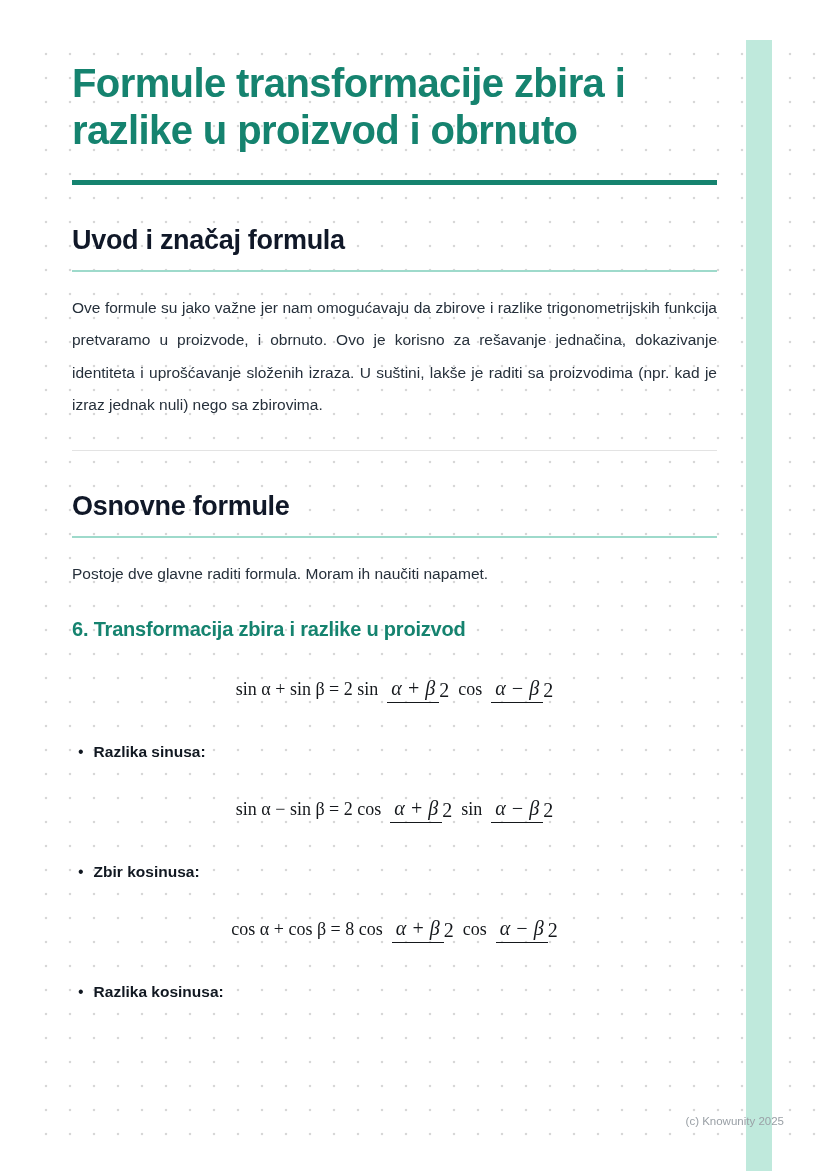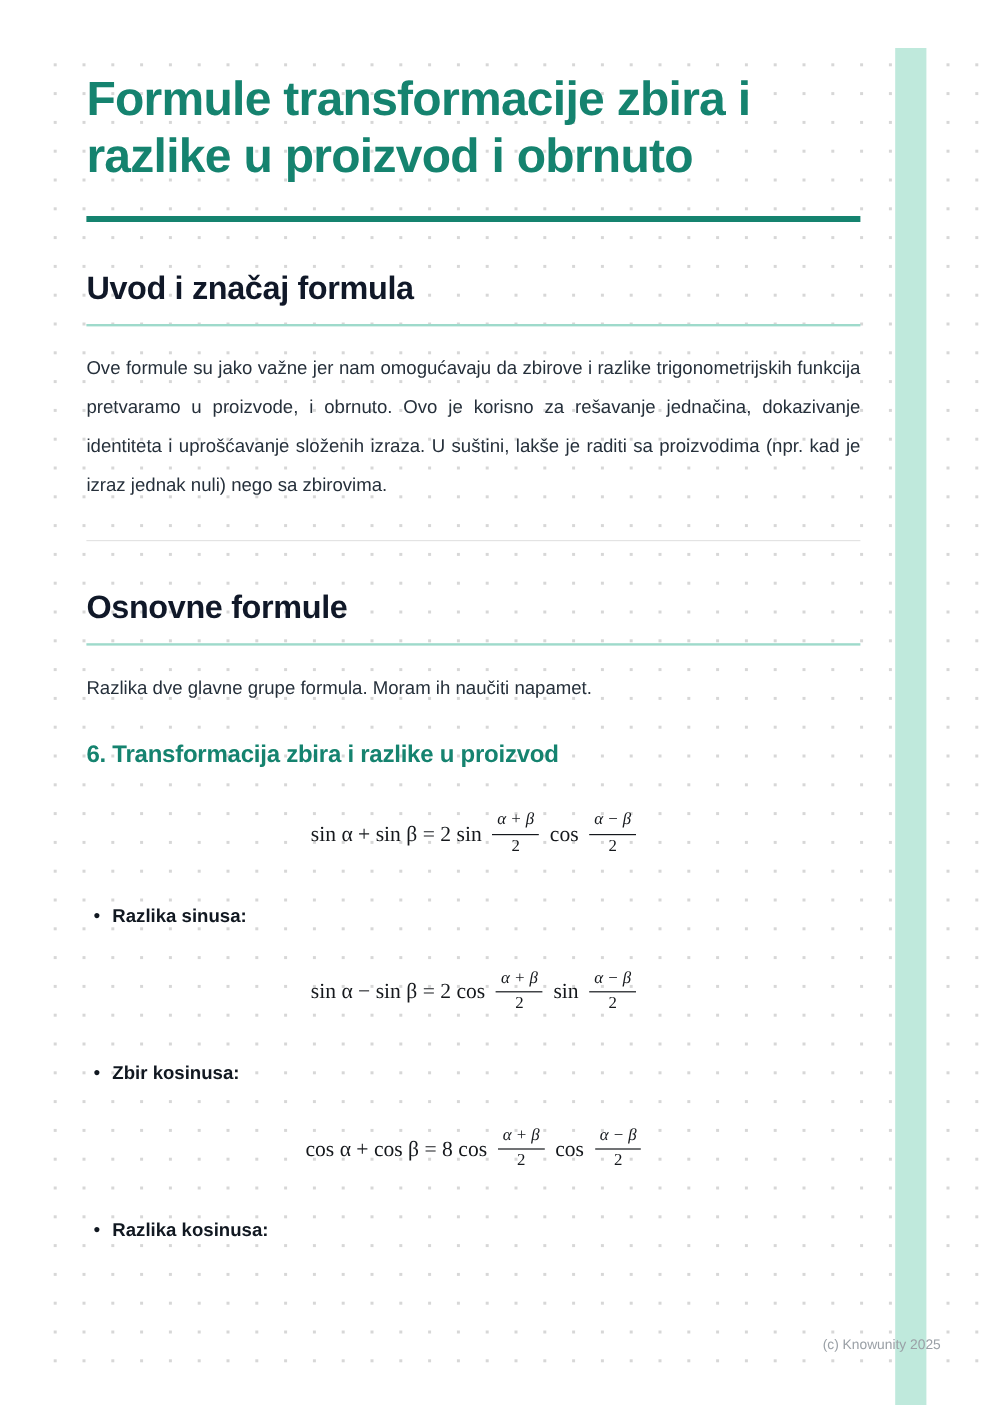--- a/index.html
+++ b/index.html
@@ -63,22 +63,22 @@
   .bullet::before{content:"•";font-size:16px;line-height:1;color:#111821;}
   .bullet .label{font-weight:700;}
 
   .formula{
     display:flex;justify-content:center;align-items:center;gap:9px;
     margin:34px auto 6px auto;
     font-family:"Liberation Serif", serif;
     font-size:18px;color:#15181c;
   }
   .frac{
-    display:inline-flex;flex-direction:column;align-items:center;
-    line-height:1.3;font-size:14px;
+    display:inline-flex;flex-direction:row;align-items:center;
+    line-height:1.3;font-size:20px;
   }
   .frac .num{border-bottom:1px solid #15181c;padding:0 4px 1px 4px;font-style:italic;}
   .frac .den{padding-top:1px;}
 
   .footer{
     position:absolute;right:44px;bottom:44px;z-index:3;
     font-size:11.5px;color:#9aa0a6;
   }
 </style>
 </head>
@@ -94,21 +94,21 @@
     <h1><span>Formule transformacije zbira i</span><br>
     <span>razlike u proizvod i obrnuto</span></h1>
     <div class="title-rule"></div>
 
     <h2>Uvod i značaj formula</h2>
     <p class="body">Ove formule su jako važne jer nam omogućavaju da zbirove i razlike trigonometrijskih funkcija pretvaramo u proizvode, i obrnuto. Ovo je korisno za rešavanje jednačina, dokazivanje identiteta i uprošćavanje složenih izraza. U suštini, lakše je raditi sa proizvodima (npr. kad je izraz jednak nuli) nego sa zbirovima.</p>
 
     <hr class="divider">
 
     <h2>Osnovne formule</h2>
-    <p class="body single">Razlika dve glavne grupe formula. Moram ih naučiti napamet.</p>
+    <p class="body single">Postoje dve glavne raditi formula. Moram ih naučiti napamet.</p>
 
     <h3>6. Transformacija zbira i razlike u proizvod</h3>
 
     <div class="formula">
       <span>sin α + sin β = 2 sin</span>
       <span class="frac">
         <span class="num">α + β</span>
         <span class="den">2</span>
       </span>
       <span>cos</span>

